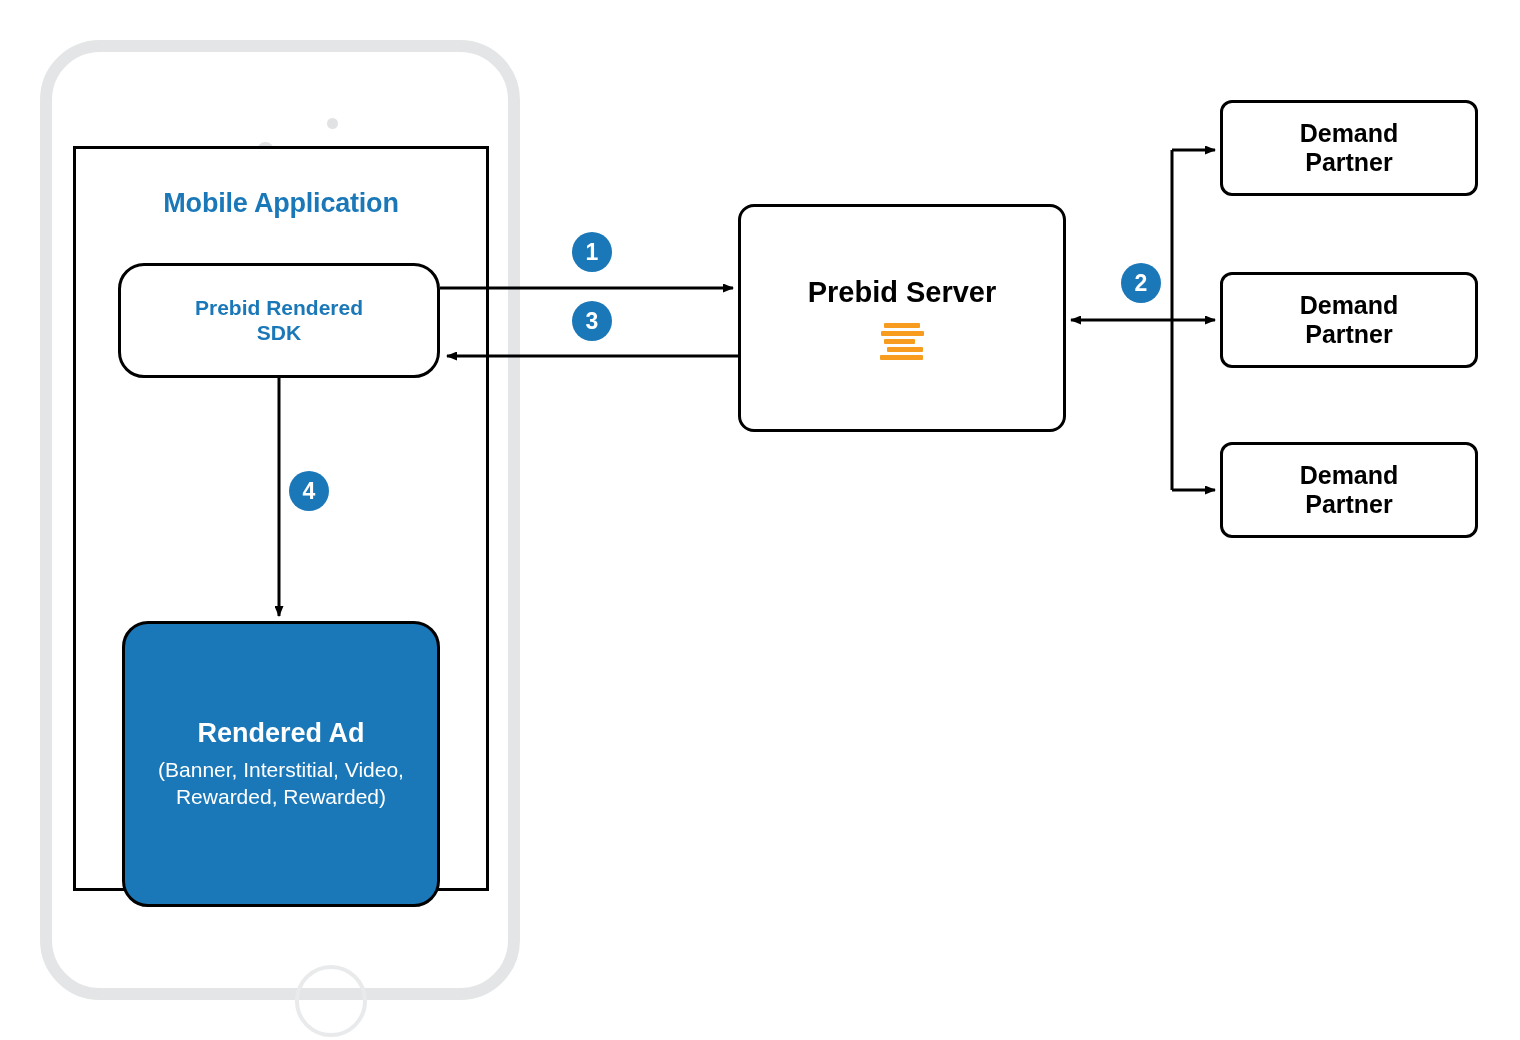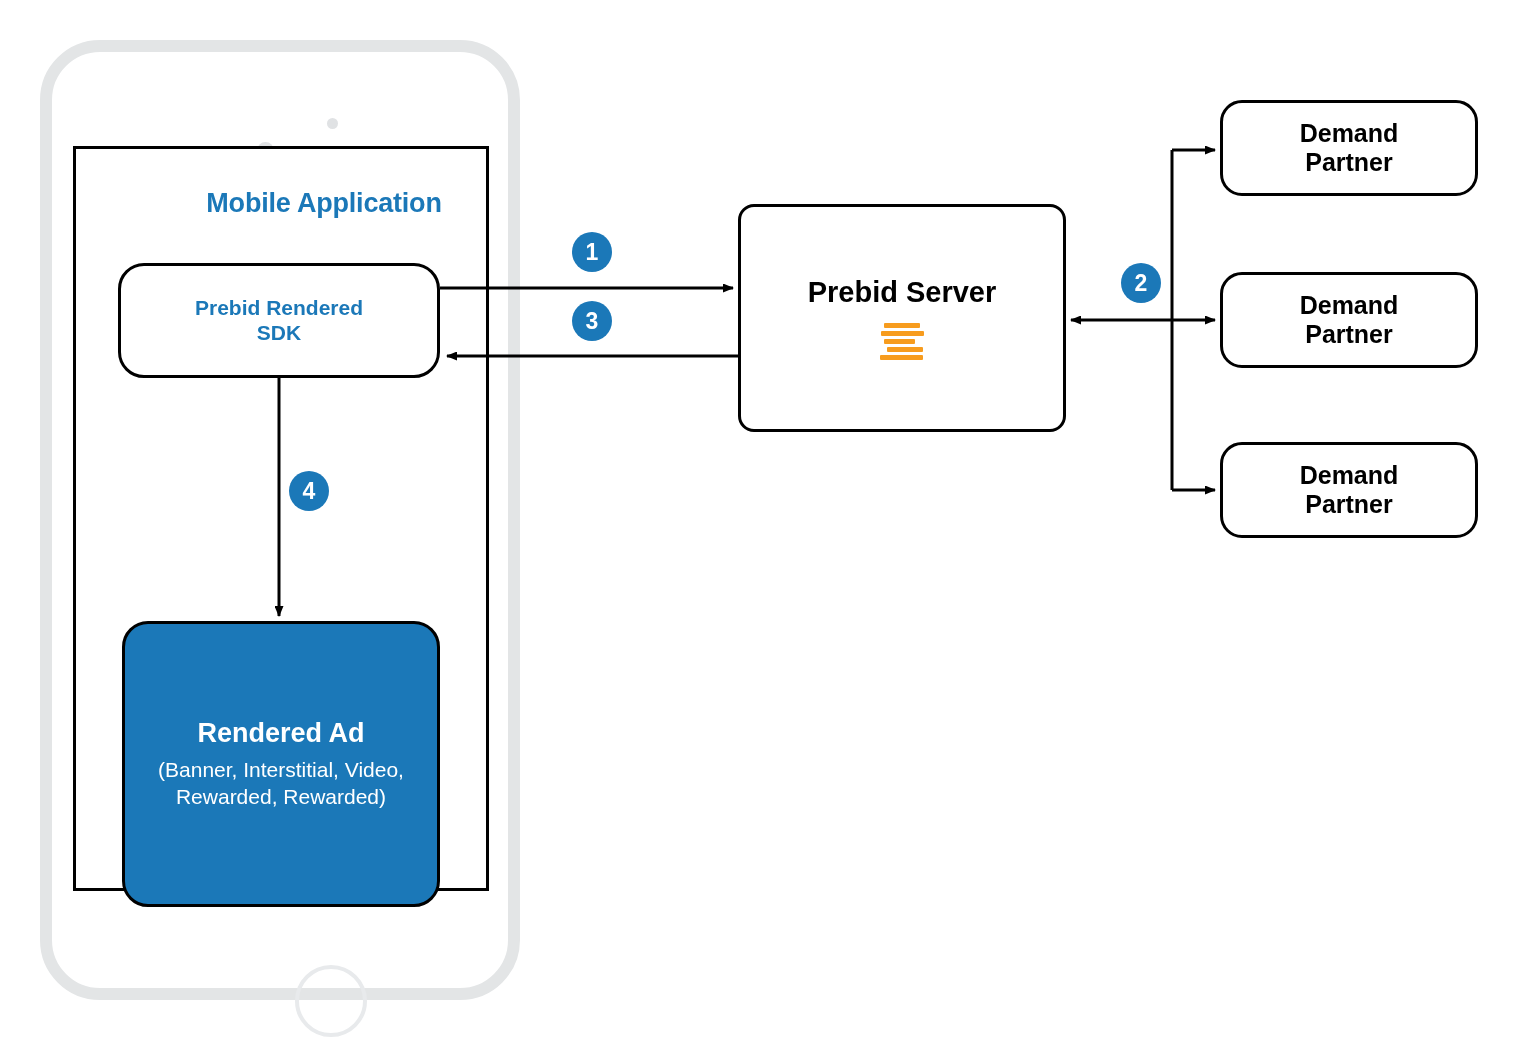--- a/index.html
+++ b/index.html
@@ -94,21 +94,20 @@
   .app-title {
     position: absolute;
     left: 73px;
     top: 188px;
     width: 416px;
     text-align: center;
     font-size: 27px;
     font-weight: bold;
     color: #1b78b8;
     letter-spacing: -0.2px;
-    padding-left: 43px;
   }
 
   
   .node {
     position: absolute;
     box-sizing: border-box;
     border: 3px solid #000000;
     background: #ffffff;
     display: flex;
     align-items: center;
@@ -174,21 +173,21 @@
   .prebid-logo i.l1 { width: 36px; margin-left: 7px; }
   .prebid-logo i.l2 { width: 43px; margin-left: 4px; }
   .prebid-logo i.l3 { width: 31px; margin-left: 7px; }
   .prebid-logo i.l4 { width: 36px; margin-left: 10px; }
   .prebid-logo i.l5 { width: 43px; margin-left: 3px; }
 
   .dp-box {
     left: 1220px;
     width: 258px;
     height: 96px;
-    border-radius: 22px;
+    border-radius: 12px;
     font-size: 25px;
     font-weight: bold;
     color: #000000;
     line-height: 1.18;
   }
   .dp-1 { top: 100px; }
   .dp-2 { top: 272px; }
   .dp-3 { top: 442px; }
 
   

